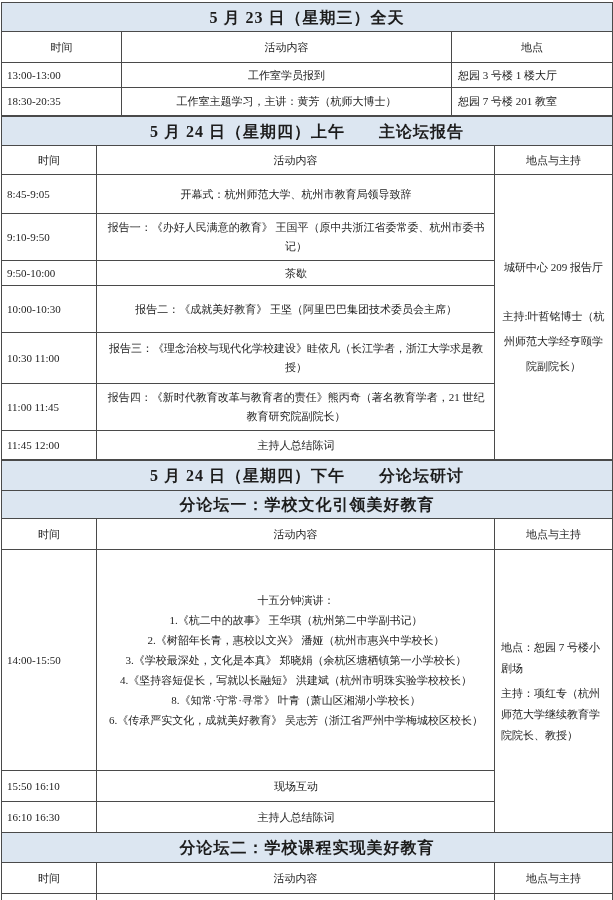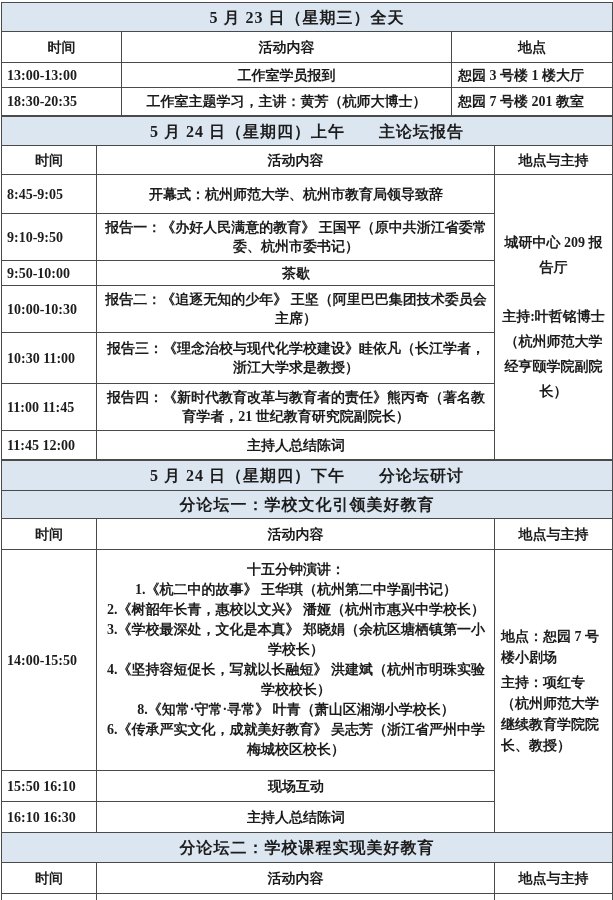--- a/index.html
+++ b/index.html
@@ -5,23 +5,23 @@
   html,body{margin:0;padding:0;}
   body{
     width:613px;height:900px;overflow:hidden;background:#ffffff;
     font-family:"Liberation Serif","DejaVu Serif",serif;
     color:#1c1c1c;
   }
   .page{width:611px;margin:0 auto;padding-top:2px;}
   table{border-collapse:collapse;table-layout:fixed;width:611px;}
   td{
     border:1px solid #4a4a4a;
-    font-size:14px;line-height:19px;
+    font-size:11px;line-height:19px;
     padding:1px 4px;vertical-align:middle;
-    overflow:hidden;word-break:break-all;font-weight:bold;
+    overflow:hidden;word-break:break-all;
   }
   .band{
     background:#dce6f1;text-align:center;font-weight:bold;
     font-size:16px;letter-spacing:1px;
   }
   .colhead{text-align:center;}
   .time{text-align:left;padding-left:5px;white-space:nowrap;}
   .c-center{text-align:center;}
   .c-left{text-align:center;padding-left:7px;padding-right:6px;margin-top:7px;}
   .p-left{text-align:left;padding-left:6px;vertical-align:middle;}
@@ -90,21 +90,21 @@
     <tr>
       <td class="time" style="height:44px">9:10-9:50</td>
       <td class="c-left">报告一：《办好人民满意的教育》 王国平（原中共浙江省委常委、杭州市委书记）</td>
     </tr>
     <tr>
       <td class="time" style="height:22px">9:50-10:00</td>
       <td class="c-left">茶歇</td>
     </tr>
     <tr>
       <td class="time" style="height:44px">10:00-10:30</td>
-      <td class="c-left">报告二：《追逐无知的少年》 王坚（阿里巴巴集团技术委员会主席）</td>
+      <td class="c-left">报告二：《成就美好教育》 王坚（阿里巴巴集团技术委员会主席）</td>
     </tr>
     <tr>
       <td class="time" style="height:48px">10:30 11:00</td>
       <td class="c-left">报告三：《理念治校与现代化学校建设》眭依凡（长江学者，浙江大学求是教授）</td>
     </tr>
     <tr>
       <td class="time" style="height:44px">11:00 11:45</td>
       <td class="c-left">报告四：《新时代教育改革与教育者的责任》熊丙奇（著名教育学者，21 世纪教育研究院副院长）</td>
     </tr>
     <tr>

